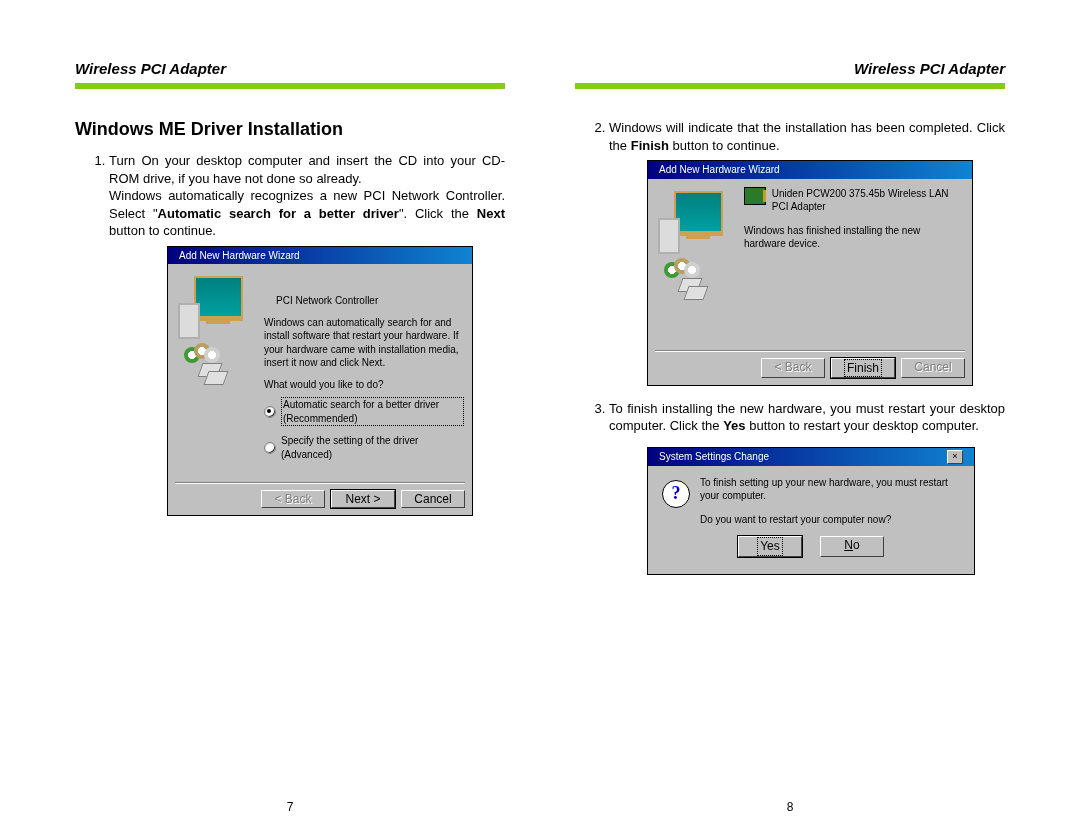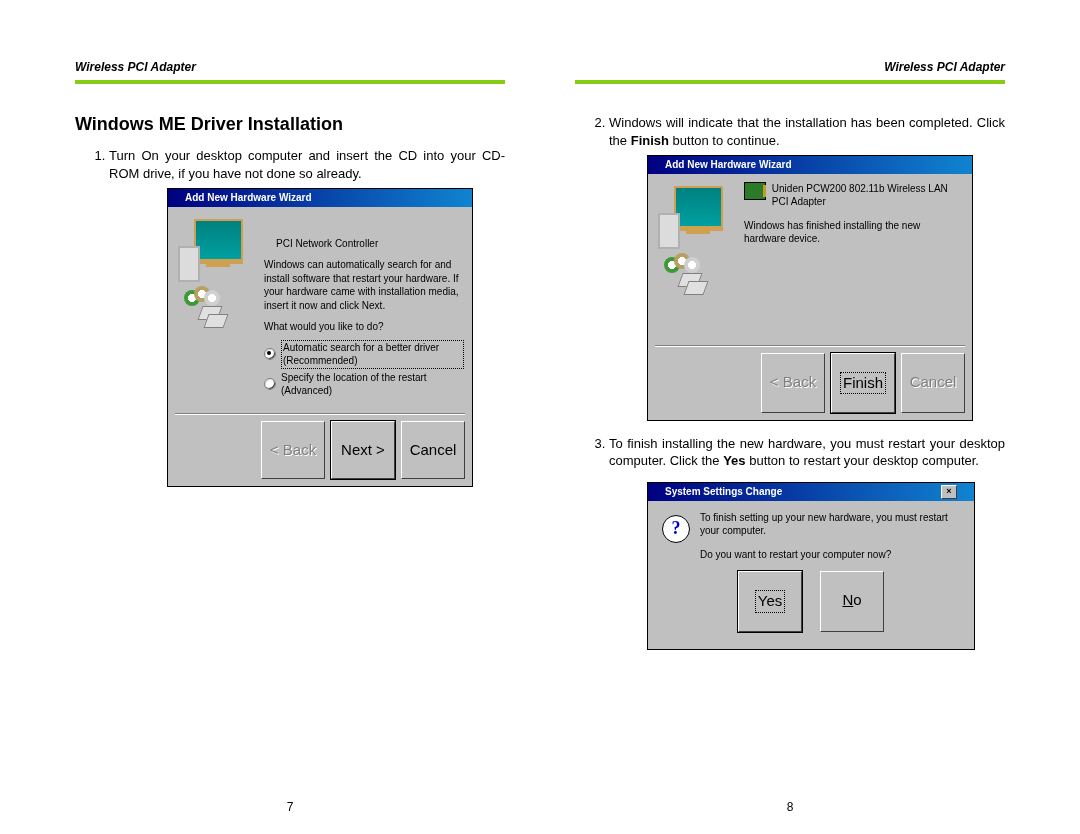--- a/index.html
+++ b/index.html
@@ -22,23 +22,23 @@
   .page {
     width: 50%;
     box-sizing: border-box;
     padding: 0 35px;
     display: flex;
     flex-direction: column;
   }
   .page-header {
     font-weight: bold;
     font-style: italic;
-    font-size: 12px;
+    font-size: 15px;
     padding-bottom: 6px;
-    border-bottom: 4px solid #84cc16;
+    border-bottom: 6px solid #84cc16;
   }
   .page-left .page-header { text-align: left; }
   .page-right .page-header { text-align: right; }
   .heading {
     font-weight: bold;
     font-size: 18px;
     margin-top: 30px;
     margin-bottom: 12px;
   }
   .body-text {
@@ -70,23 +70,23 @@
   .dlg2 { width: 326px; margin: 6px 0 0 38px; }
   .dlg3 { width: 328px; margin: 12px 0 0 38px; }
 
   .dlg-outer {
     border: 1px solid #000;
     background: #c0c0c0;
   }
   .titlebar {
     background: linear-gradient(to right, #000080, #1084d0);
     color: #fff;
-    font-weight: bold;
+    font-weight: normal;
     font-size: 10px;
-    padding: 2px 17px;
+    padding: 2px 11px;
     display: flex;
     align-items: flex-end;
   }
   .titlebar .title-text { flex: 1; }
   .titlebar .close-btn {
     width: 14px; height: 12px;
     background: #c0c0c0;
     border-top: 1px solid #fff;
     border-left: 1px solid #fff;
     border-right: 1px solid #404040;
@@ -114,34 +114,34 @@
     width: 100%;
     margin-bottom: 6px;
   }
   .btnrow-inner { display:flex; justify-content:flex-end; gap:6px; width:100%; }
   .btn {
     background: #c0c0c0;
     border-top: 1px solid #fff;
     border-left: 1px solid #fff;
     border-right: 1px solid #404040;
     border-bottom: 1px solid #404040;
-    padding: 18px 0;
-    font-size: 15px;
+    padding: 0 0;
+    font-size: 12px;
     width: 62px;
     text-align: center;
   }
   .btn.disabled { color: #808080; text-shadow: 1px 1px 0 #fff; }
   .btn.default { outline: 1px solid #000; }
   .btn.focusd { outline: 1px solid #000; }
   .btn.focusd .dotted {
     display:inline-block; border:1px dotted #000; padding:0 2px;
   }
 
   
-  .radio-row { display:flex; align-items:center; margin:2px 0; }
+  .radio-row { display:flex; align-items:center; margin:8px 0; }
   .radio {
     width:10px; height:10px; border-radius:50%;
     background:#fff; border:1px solid #808080;
     box-shadow: inset -1px -1px 0 #404040, inset 1px 1px 0 #dfdfdf;
     margin-right:5px; position:relative; flex-shrink:0;
   }
   .radio.checked::after {
     content:""; position:absolute; left:2px; top:2px; width:4px; height:4px;
     background:#000; border-radius:50%;
   }
@@ -198,20 +198,23 @@
 
 <div class="spread">
 
   <div class="page page-left">
     <div class="page-header">Wireless  PCI  Adapter</div>
     <div class="heading">Windows ME Driver Installation</div>
 
     <ol class="steps body-text">
       <li>
         <div class="just">Turn On your desktop computer and insert the CD into your CD-ROM drive, if you have not done so already.</div>
+        <div class="just">
+          <span>Windows automatically recognizes a new PCI Network Controller.    Select  "</span><span class="b">Automatic  search  for  a  better driver</span><span>".    Click the </span><span class="b">Next</span><span> button to continue.</span>
+        </div>
 
         <div class="win-dialog dlg1">
           <div class="dlg-outer">
             <div class="titlebar">
               <span class="title-text">Add New Hardware Wizard</span>
             </div>
             <div class="dlg-body">
               <div class="dlg-row">
                 <div class="dlg-art">
                   <div class="art-monitor"></div>
@@ -229,21 +232,21 @@
                 <div class="dlg-content">
                   <div style="margin:22px 0 8px 12px">PCI Network Controller</div>
                   <div>Windows can automatically search for and install software that restart your hardware. If your hardware came with installation media, insert it now and click Next.</div>
                   <div style="margin-top:8px">What would you like to do?</div>
                   <div class="radio-row" style="margin-top:6px">
                     <span class="radio checked"></span>
                     <span class="dotted-sel">Automatic search for a better driver (Recommended)</span>
                   </div>
                   <div class="radio-row">
                     <span class="radio"></span>
-                    <span>Specify the location of the restart (Advanced)</span>
+                    <span>Specify the setting of the driver (Advanced)</span>
                   </div>
                 </div>
               </div>
             </div>
             <div class="btnrow">
               <div style="width:100%">
                 <div class="sep-line"></div>
                 <div class="btnrow-inner">
                   <span class="btn disabled">&lt; Back</span>
                   <span class="btn default">Next &gt;</span>
@@ -284,21 +287,21 @@
                       <div class="cd c3"></div>
                   </div>
                   <div class="art-cards">
                     <div class="card c1"></div>
                       <div class="card c2"></div>
                   </div>
                 </div>
                 <div class="dlg-content">
                   <div style="display:flex;align-items:flex-start">
                     <span class="pci-icon"></span>
-                    <span>Uniden PCW200 802.11b Wireless LAN PCI Adapter</span>
+                    <span>Uniden PCW200 375.45b Wireless LAN PCI Adapter</span>
                   </div>
                   <div style="margin-top:10px">Windows has finished installing the new hardware device.</div>
                 </div>
               </div>
             </div>
             <div class="btnrow">
               <div style="width:100%">
                 <div class="sep-line"></div>
                 <div class="btnrow-inner">
                   <span class="btn disabled">&lt; Back</span>

